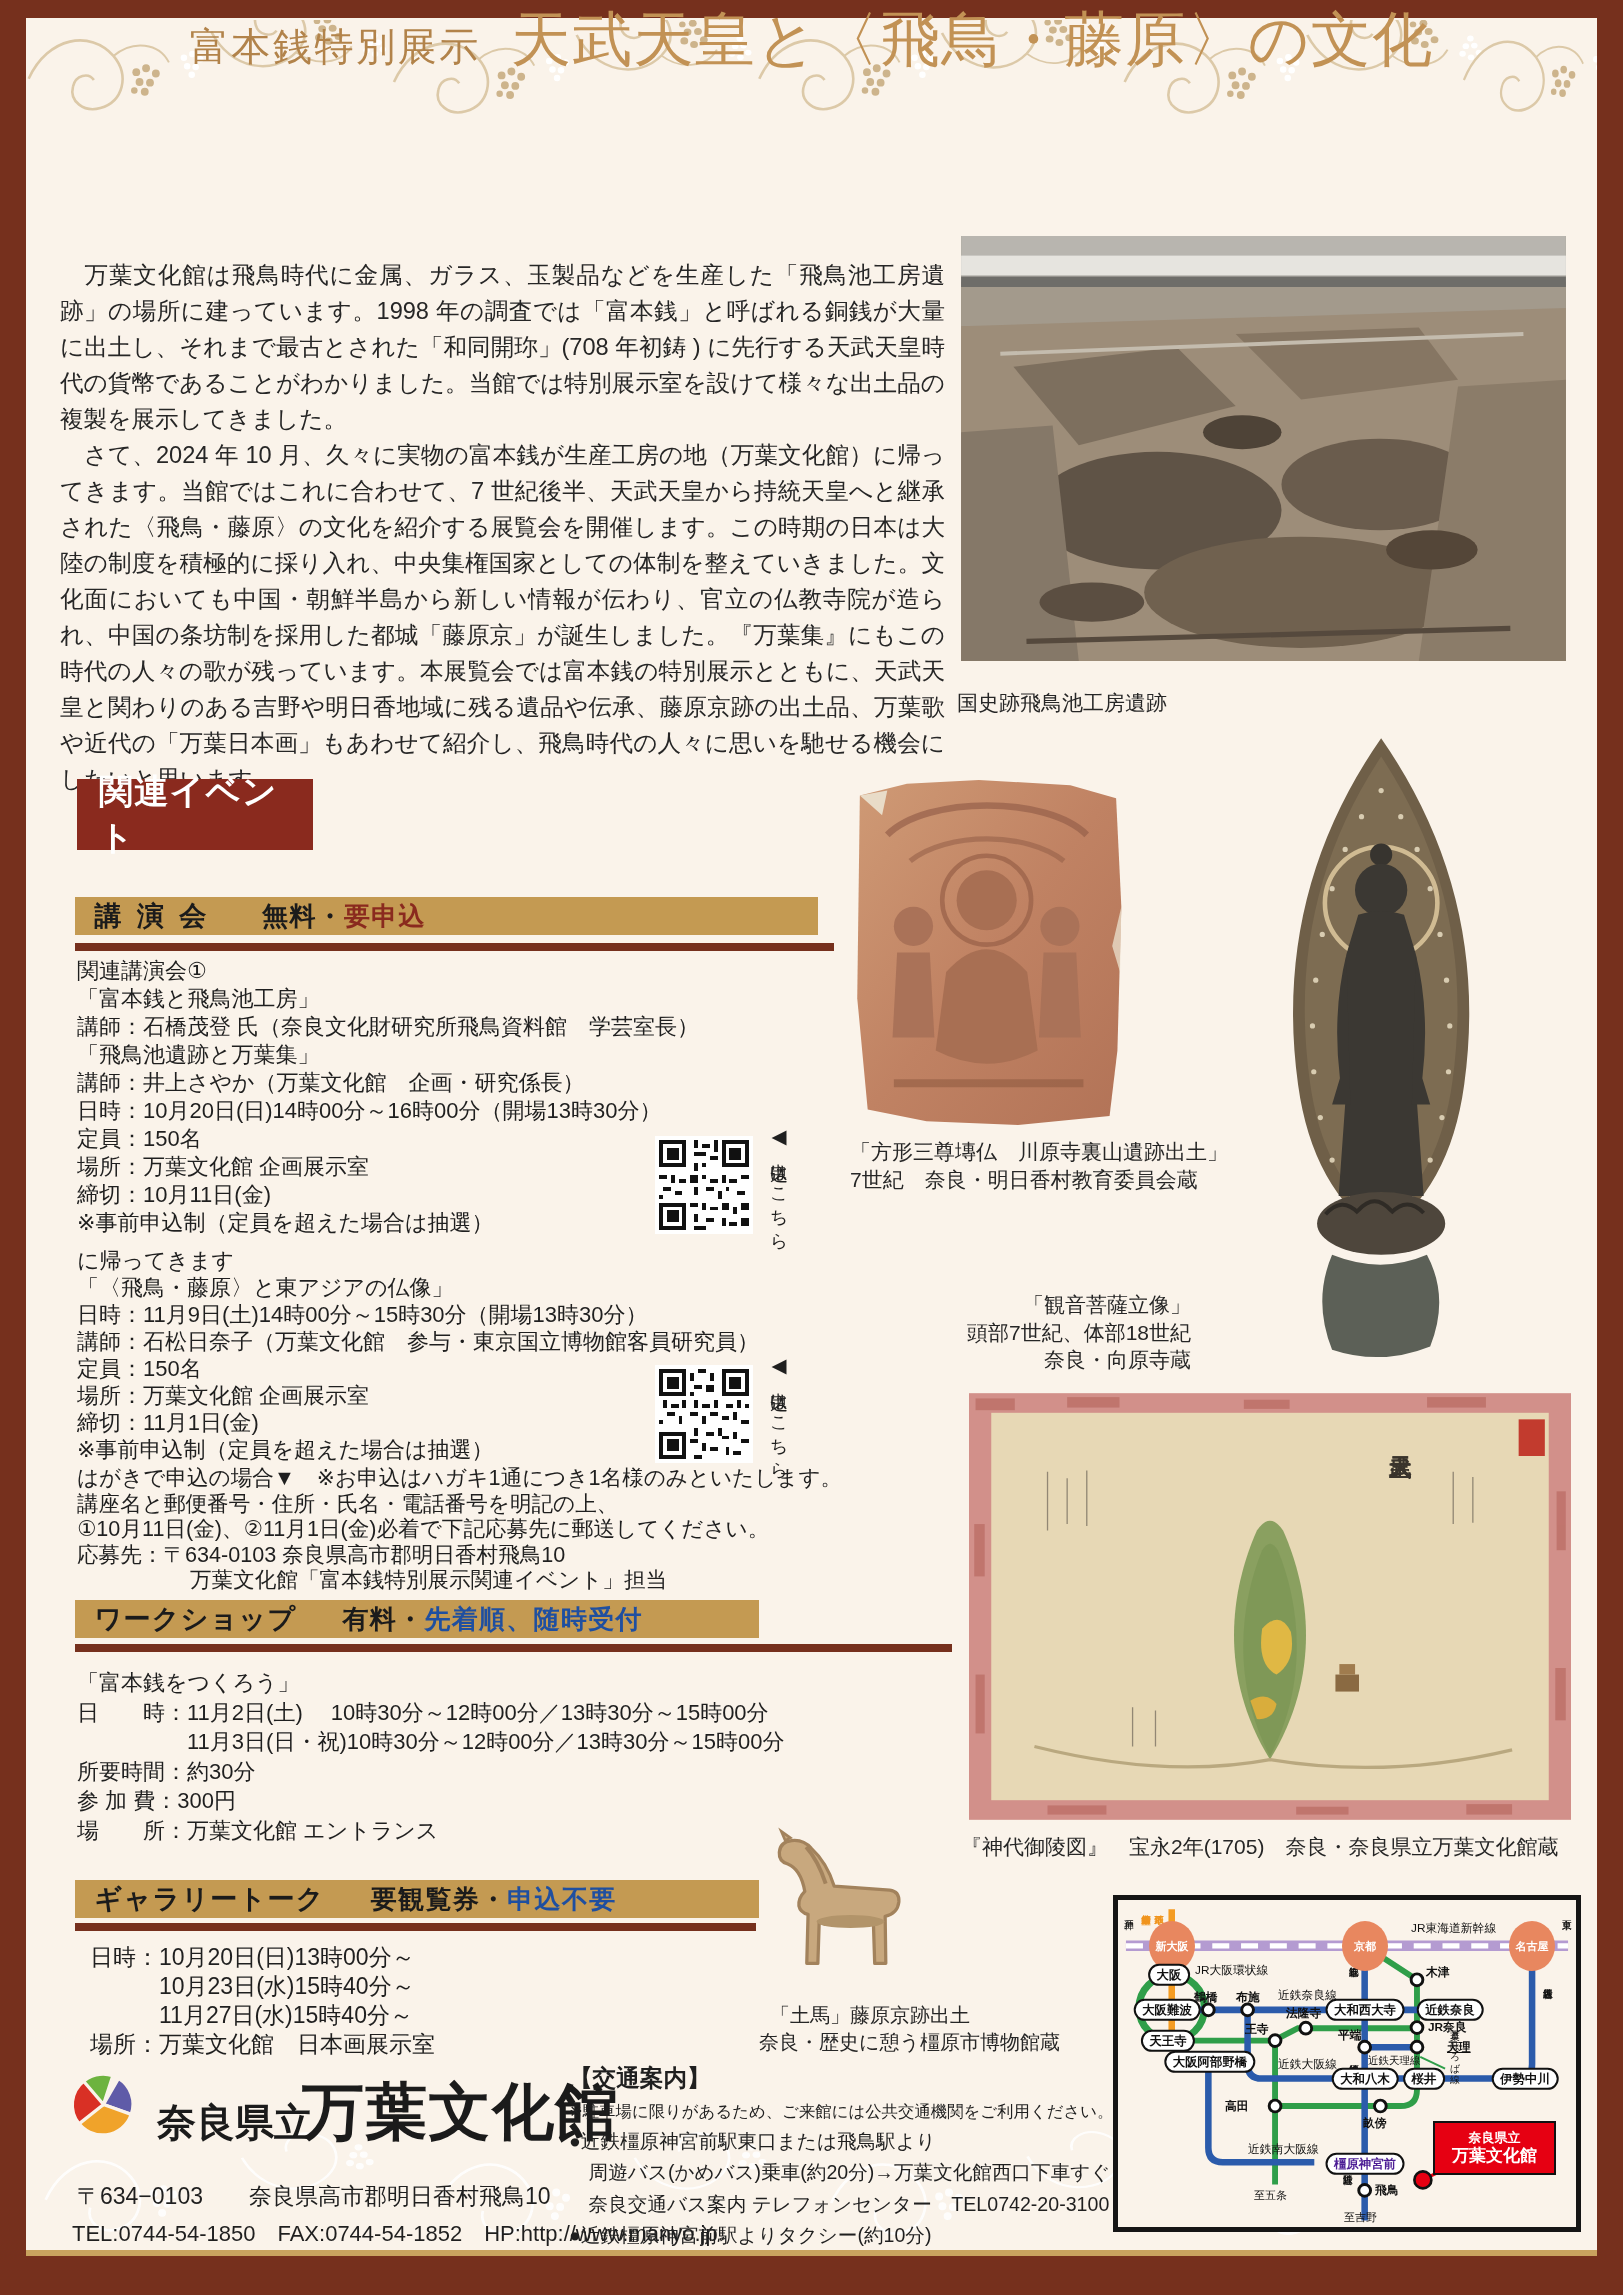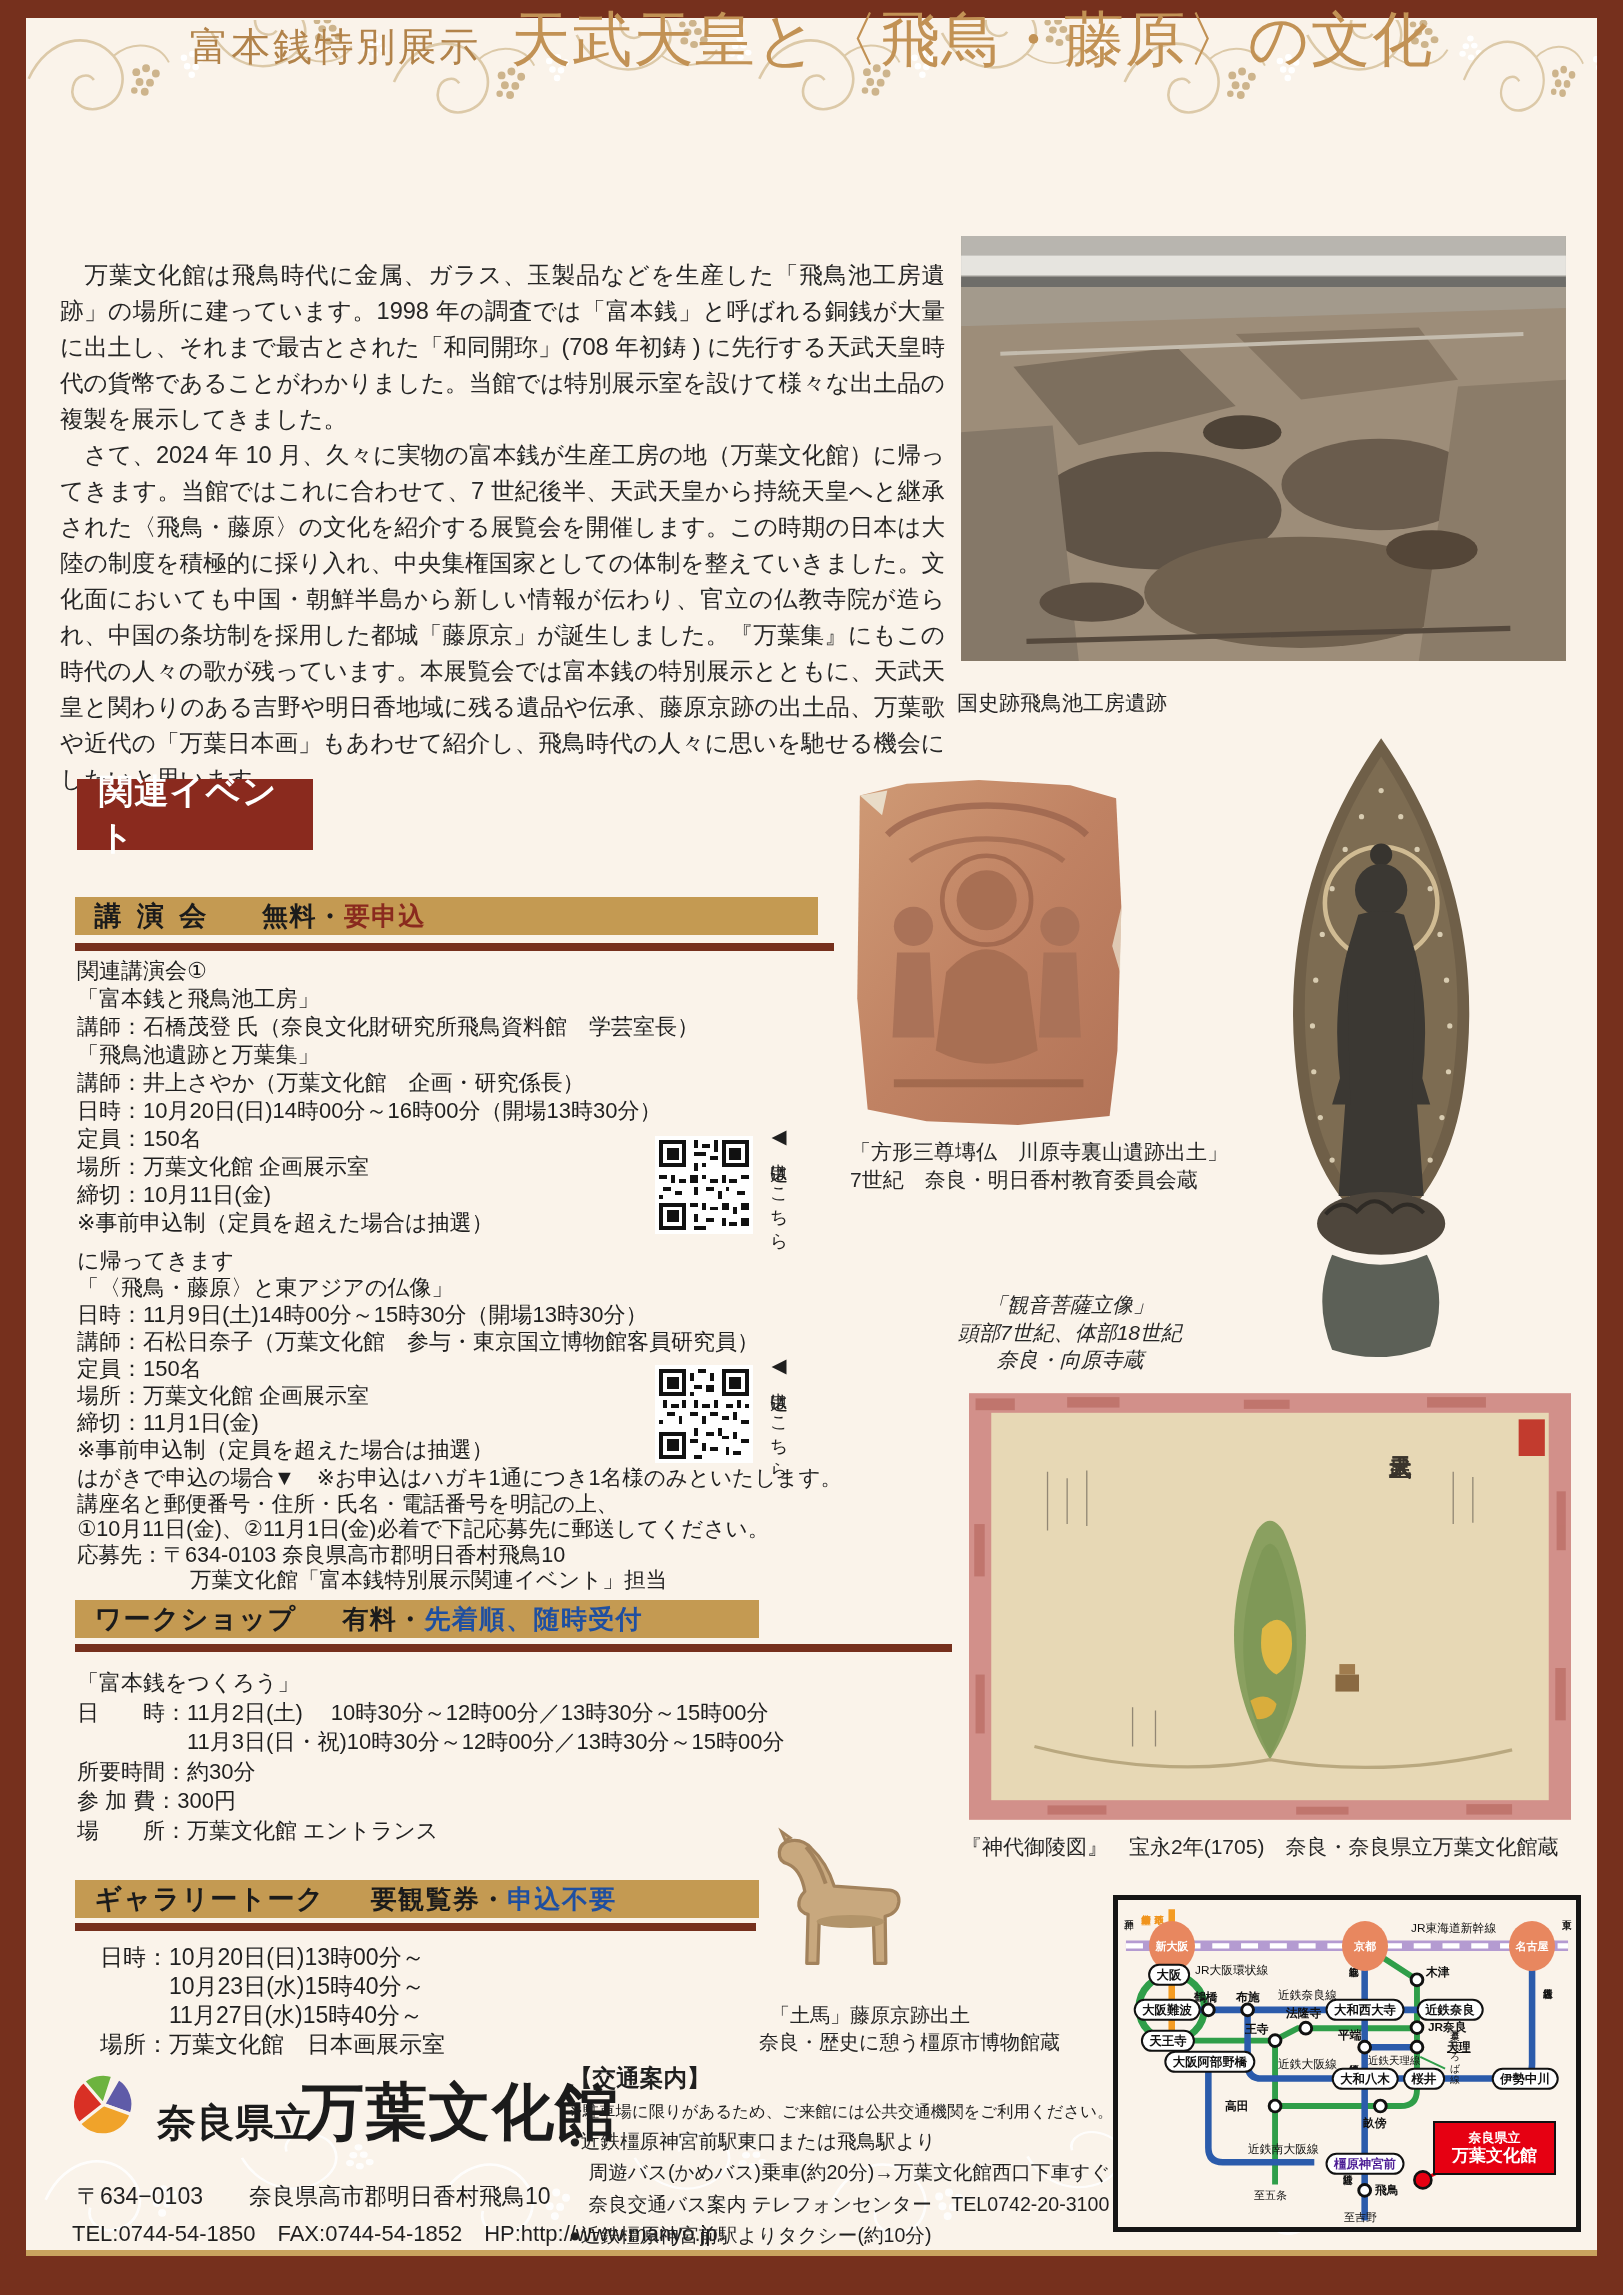--- a/index.html
+++ b/index.html
@@ -29,21 +29,21 @@
   
   .tb{position:absolute;color:#1f1f1f;}
   .tb33{font-size:22px;line-height:28px;}
   .tb33b{font-size:22px;line-height:27px;}
   .tbpc{font-size:21.6px;line-height:25.5px;}
   .tbws{font-size:22px;line-height:29.5px;}
   .tbgl{font-size:23px;line-height:29px;}
   .indent{padding-left:113px;}
   
   .cap{position:absolute;font-size:21px;color:#262626;white-space:nowrap;}
-  .capr{text-align:center;white-space:normal;line-height:27.5px;font-style:italic;}
+  .capr{text-align:right;white-space:normal;line-height:27.5px;}
   
   .qr{position:absolute;width:98px;height:98px;background:#fff;}
   .vnote{position:absolute;display:flex;flex-direction:column;align-items:center;gap:2.6px;color:#1f1f1f;}
   .vnote .tri{font-size:19.6px;line-height:19.6px;}
   .vnote .vt{writing-mode:vertical-rl;font-size:17.7px;letter-spacing:2px;}
   
   .logopref{position:absolute;left:157px;top:2096px;font-size:39px;font-weight:bold;color:#1b1b1b;}
   .logoname{position:absolute;left:302px;top:2070px;font-size:62px;font-weight:bold;color:#1b1b1b;letter-spacing:1.3px;}
   .addr{position:absolute;left:77px;top:2181px;font-size:23px;color:#1f1f1f;white-space:nowrap;}
   .tel{position:absolute;left:72px;top:2219px;font-size:22px;color:#1f1f1f;white-space:nowrap;}
@@ -388,21 +388,21 @@
   <div class="cap" style="left:759px;top:2029px;font-size:20px;">奈良・歴史に憩う橿原市博物館蔵</div>
 
   <div class="bar" style="left:75px;top:1880px;width:684px;">
     <span class="t" style="letter-spacing:1.3px;">ギャラリートーク</span>
     <span class="fee" style="margin-left:46px;">
       <span class="blk">要観覧券・</span><span class="blu">申込不要</span>
     </span>
   </div>
   <div class="rule" style="left:75px;top:1923px;width:681px;"></div>
 
-  <div class="tb tbgl" style="left:100px;top:1943px;">
+  <div class="tb tbgl" style="left:90px;top:1943px;">
     <div class="ln">日時：10月20日(日)13時00分～</div>
     <div class="ln">　　　10月23日(水)15時40分～</div>
     <div class="ln">　　　11月27日(水)15時40分～</div>
     <div class="ln">場所：万葉文化館　日本画展示室</div>
   </div>
 
   <svg class="abs" style="left:64px;top:2065px;" width="79" height="79" viewBox="0 0 120 120">
     <g stroke="#faf3ea" stroke-width="5">
       <path d="M60,60 L18,40 A46,46 0 0 1 60,14 L60,60 Z" fill="#6db33f" transform="rotate(18 60 60)"></path>
       <path d="M60,60 L60,14 A46,46 0 0 1 104,52 L60,60 Z" fill="#5f5ba8" transform="rotate(30 60 60)"></path>

